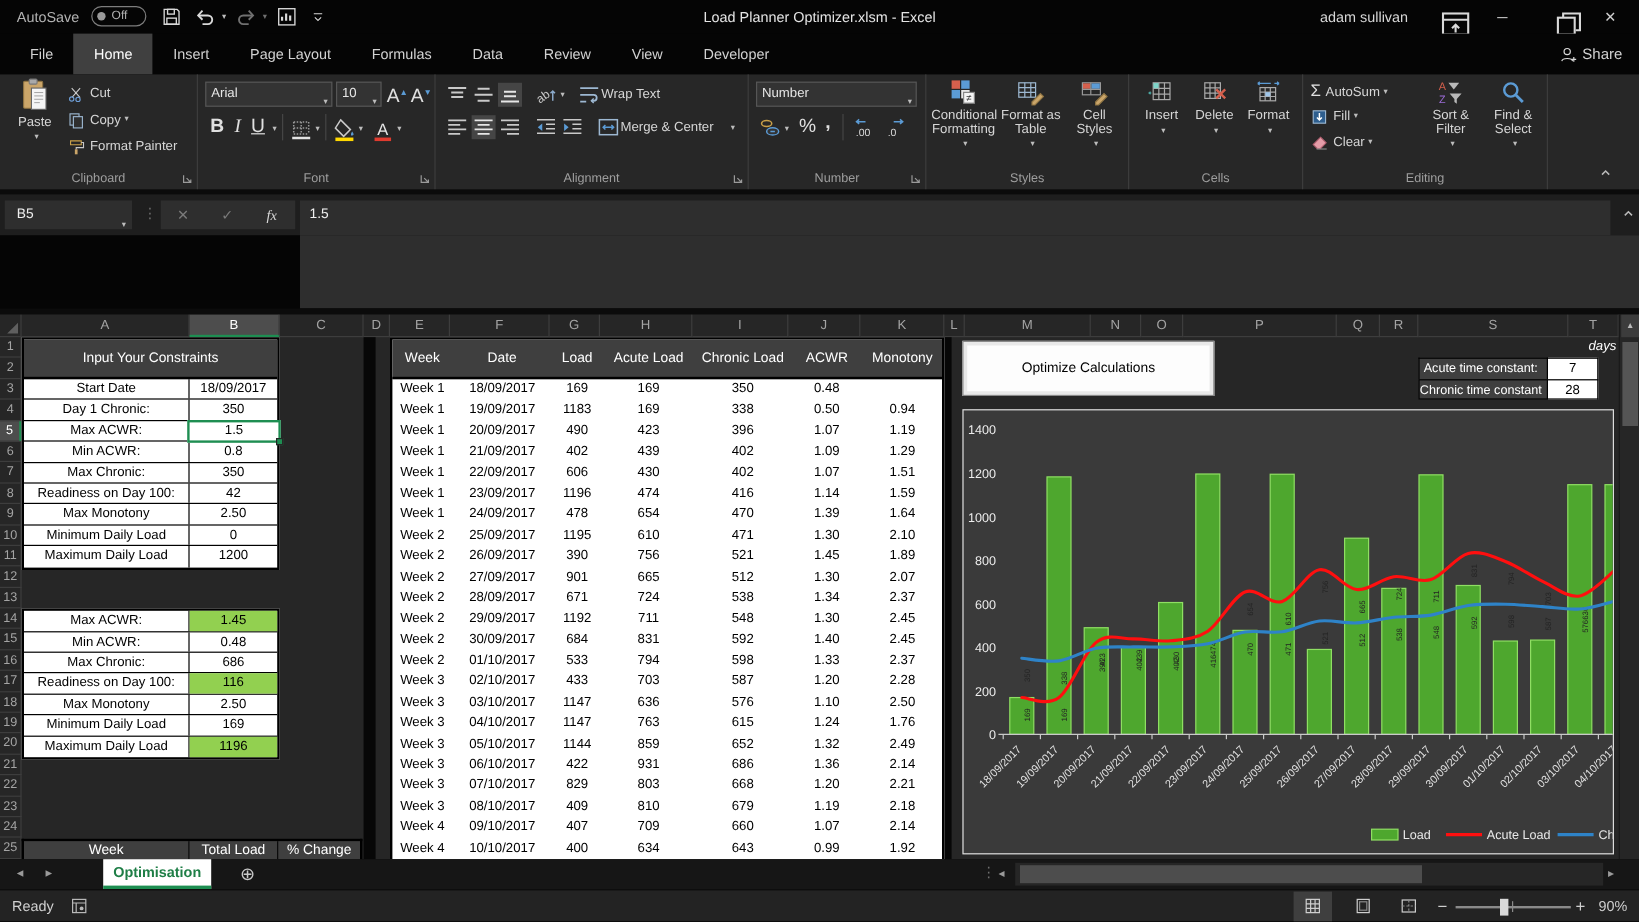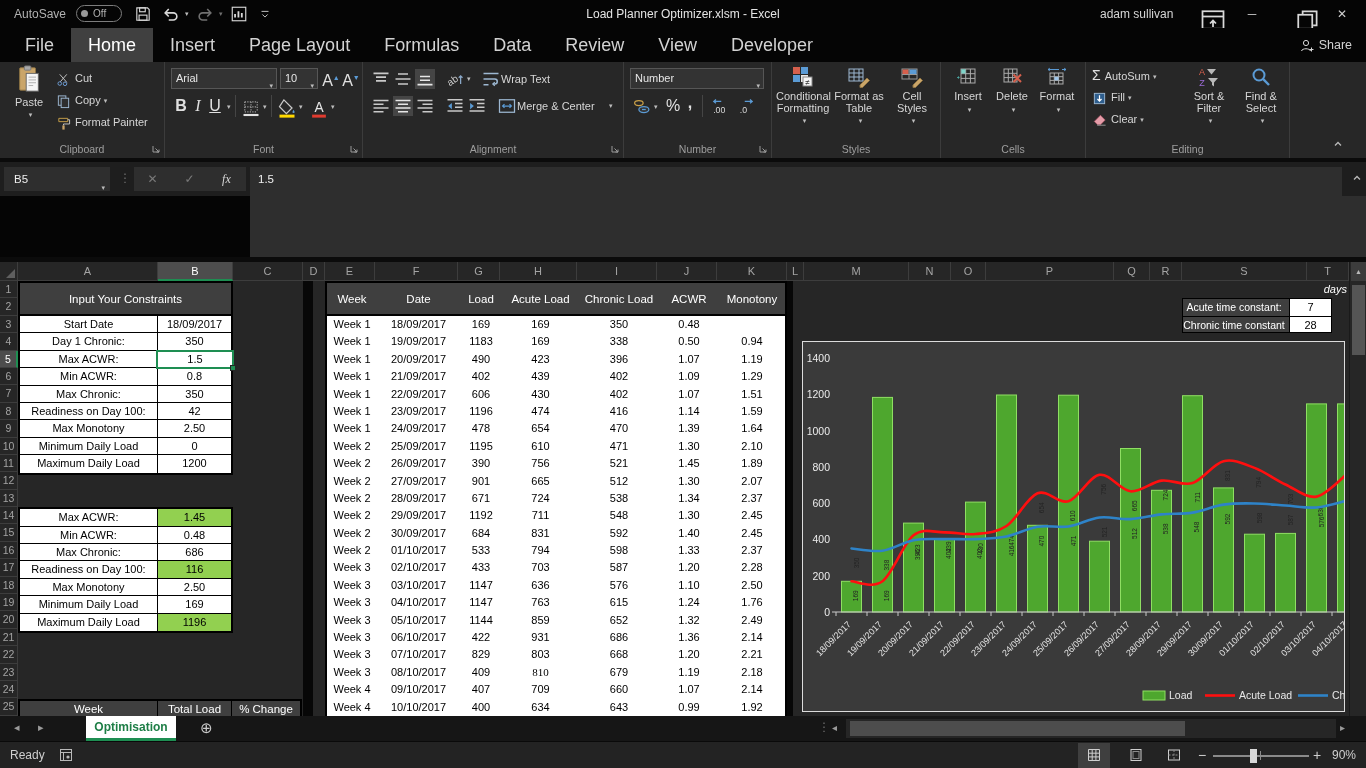--- a/index.html
+++ b/index.html
@@ -15,21 +15,21 @@
   #aspill{position:absolute;left:76px;top:5px;width:46px;height:17px;border:1px solid #7d7d7d;border-radius:9px;color:#b2b2b2;font-size:10px;line-height:15px;padding-left:16px}
   #aspill .dot{position:absolute;left:4px;top:4px;width:7px;height:7px;border-radius:50%;background:#9a9a9a}
   .qat{position:absolute;top:5px;width:18px;height:18px}
   #wintitle{position:absolute;left:0;right:0;top:7px;text-align:center;color:#e4e4e4;font-size:12px}
   #user{position:absolute;left:1100px;top:7px;color:#d6d6d6}
   .winbtn{position:absolute;top:0;width:34px;height:28px;text-align:center;line-height:28px;color:#cfcfcf;font-size:12px}
 
   
   #tabrow{position:absolute;left:0;top:28px;width:1366px;height:34px;background:#050505}
   #tabs{position:absolute;left:8px;top:0;height:34px;display:flex}
-  .rtab{height:34px;line-height:34px;padding:0 17px;color:#d2d2d2;font-size:18px;cursor:default}
+  .rtab{height:34px;line-height:34px;padding:0 17px;color:#d2d2d2;font-size:12px;cursor:default}
   .rtab.active{background:#404040;color:#fff}
   #tellme{position:absolute;left:618px;top:0;height:34px;line-height:34px;color:#8f8f8f;font-size:12.5px}
   #tellme .ic{margin-right:6px}
   #sharebox{position:absolute;right:14px;top:0;height:34px;line-height:34px;color:#d2d2d2;font-size:12.5px}
 
   
   #ribbon{position:absolute;left:0;top:62px;width:1366px;height:96px;background:#272727}
   .rgroup{position:absolute;top:0;height:96px;border-right:1px solid #3c3c3c}
   .glabel{position:absolute;left:0;right:0;bottom:3px;text-align:center;color:#9e9e9e;font-size:10.5px}
   .launcher{position:absolute;right:3px;bottom:4px;width:10px;height:10px}
@@ -844,21 +844,21 @@
             <div class="dtc" style="width: 42px;">829</div>
             <div class="dtc" style="width: 77px;">803</div>
             <div class="dtc" style="width: 80px;">668</div>
             <div class="dtc" style="width: 60px;">1.20</div>
             <div class="dtc" style="width: 66px;">2.21</div>
           </div>
           <div class="dtrow">
             <div class="dtc" style="width: 50px;">Week 3</div>
             <div class="dtc" style="width: 83px;">08/10/2017</div>
             <div class="dtc" style="width: 42px;">409</div>
-            <div class="dtc" style="width: 77px; font-family: Liberation Serif, serif;">810</div>
+            <div class="dtc" style="width: 77px;">810</div>
             <div class="dtc" style="width: 80px;">679</div>
             <div class="dtc" style="width: 60px;">1.19</div>
             <div class="dtc" style="width: 66px;">2.18</div>
           </div>
           <div class="dtrow">
             <div class="dtc" style="width: 50px;">Week 4</div>
             <div class="dtc" style="width: 83px;">09/10/2017</div>
             <div class="dtc" style="width: 42px;">407</div>
             <div class="dtc" style="width: 77px;">709</div>
             <div class="dtc" style="width: 80px;">660</div>
@@ -870,20 +870,21 @@
             <div class="dtc" style="width: 83px;">10/10/2017</div>
             <div class="dtc" style="width: 42px;">400</div>
             <div class="dtc" style="width: 77px;">634</div>
             <div class="dtc" style="width: 80px;">643</div>
             <div class="dtc" style="width: 60px;">0.99</div>
             <div class="dtc" style="width: 66px;">1.92</div>
           </div>
         </div>
     </div>
 
+    <div id="optbtn">Optimize Calculations</div>
     <div id="days">days</div>
     <div id="constants">
         <div class="krow">
           <div class="klabel">Acute time constant:</div>
           <div class="kvalue">7</div>
         </div>
         <div class="krow">
           <div class="klabel">Chronic time constant</div>
           <div class="kvalue">28</div>
         </div>

